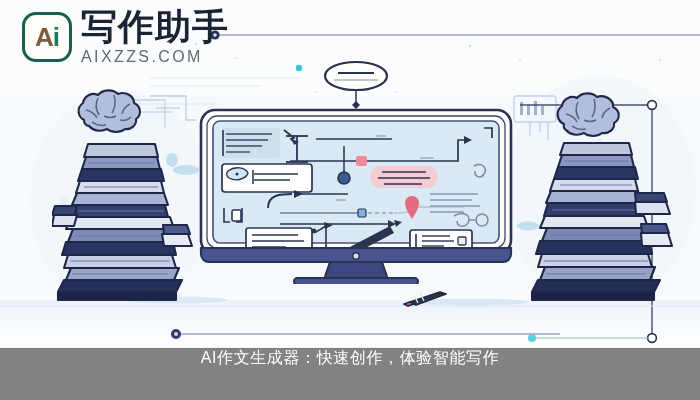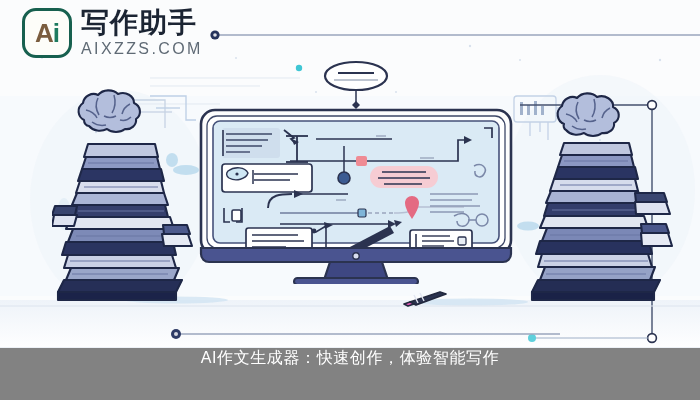--- a/index.html
+++ b/index.html
@@ -12,21 +12,21 @@
   
   .brand{position:absolute;left:22px;top:8px;display:flex;align-items:center;gap:9px;z-index:40;}
   .logo-mark{width:50px;height:50px;border-radius:14px;border:3px solid #17604f;
              background:#fdfdf9;display:flex;align-items:center;justify-content:center;
              box-sizing:border-box;}
   .logo-mark .ai{font-size:26px;font-weight:700;letter-spacing:-1px;line-height:1;
                  font-family:"Liberation Sans",sans-serif;}
   .logo-mark .ai .a{color:#7a5c3e;}
   .logo-mark .ai .i{color:#1d7a5f;}
   .brand-txt{display:flex;flex-direction:column;justify-content:center;}
-  .brand-cn{font-size:28px;font-weight:700;color:#1b2433;line-height:1.05;letter-spacing:1px;}
+  .brand-cn{font-size:36px;font-weight:700;color:#1b2433;line-height:1.05;letter-spacing:1px;}
   .brand-en{font-size:16px;color:#5f6a75;letter-spacing:2.4px;line-height:1.2;margin-top:1px;}
 
   
   .caption-bar{position:absolute;left:0;bottom:0;width:700px;height:52px;background:#828282;
                display:flex;justify-content:center;z-index:60;}
   .caption-txt{color:#ffffff;font-size:16px;letter-spacing:.6px;font-family:"Liberation Sans",sans-serif;}
 
   
   .monitor{position:absolute;left:198px;top:108px;width:316px;height:176px;z-index:25;}
   .illus{position:absolute;left:0;top:0;}

